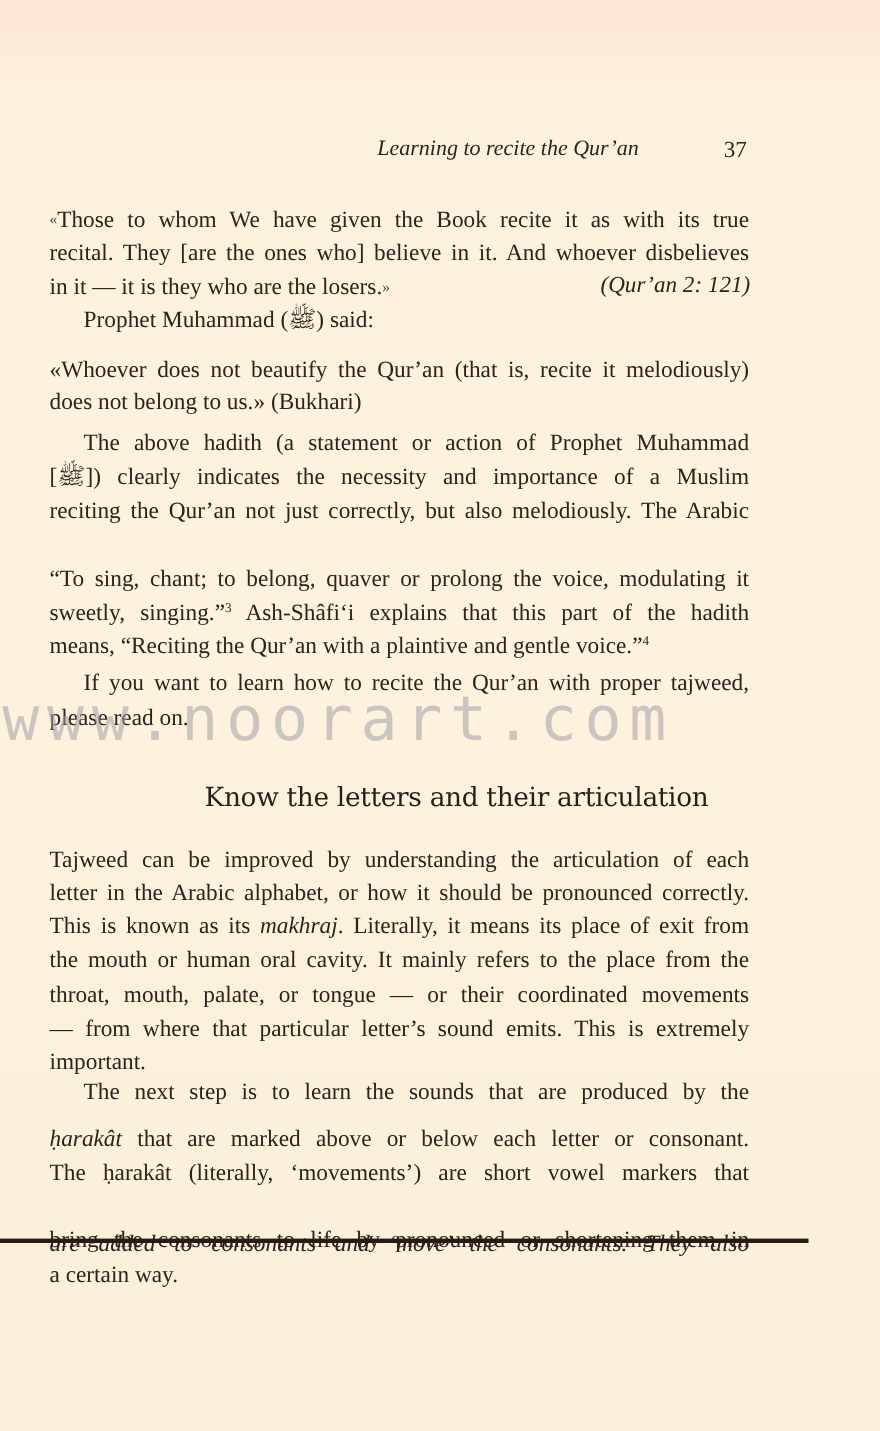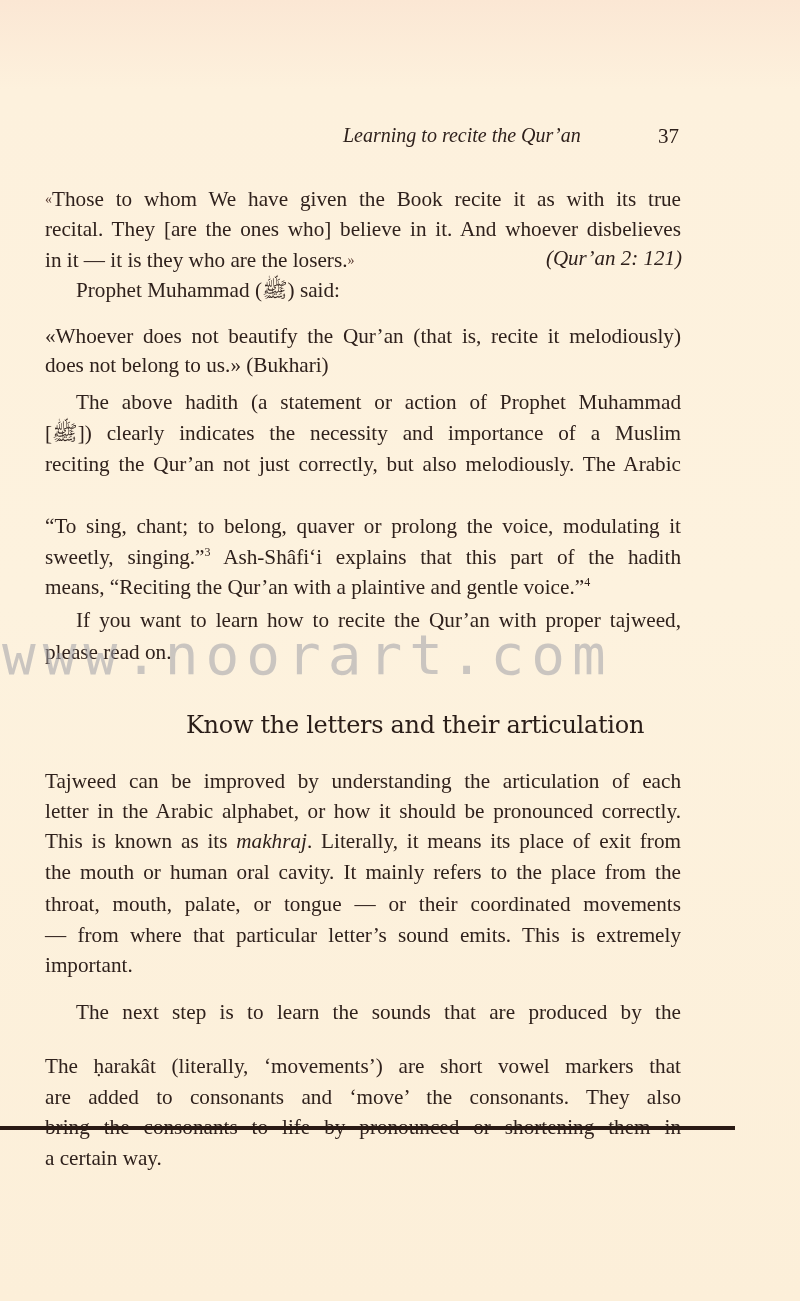--- a/index.html
+++ b/index.html
@@ -65,20 +65,21 @@
   <div class="heading">Know the letters and their articulation</div>
 
   <div class="line" style="top:767px;">Tajweed can be improved by understanding the articulation of each</div>
   <div class="line" style="top:797px;">letter in the Arabic alphabet, or how it should be pronounced correctly.</div>
   <div class="line" style="top:827px;"><span>This is known as its </span><i>makhraj</i><span>. Literally, it means its place of exit from</span></div>
   <div class="line" style="top:858px;">the mouth or human oral cavity. It mainly refers to the place from the</div>
   <div class="line" style="top:890px;">throat, mouth, palate, or tongue — or their coordinated movements</div>
   <div class="line" style="top:921px;">— from where that particular letter’s sound emits. This is extremely</div>
   <div class="line last" style="top:951px;">important.</div>
 
-  <div class="line indent" style="top:998px;">The next step is to learn the sounds that are produced by the</div>
+  <div class="line indent" style="top:978px;">The next step is to learn the sounds that are produced by the</div>
+  <div class="line" style="top:1021px;"><i>ḥarakât</i><span> that are marked above or below each letter or consonant.</span></div>
   <div class="line" style="top:1052px;">The ḥarakât (literally, ‘movements’) are short vowel markers that</div>
-  <div class="line" style="top:1083px;">are added to consonants and ‘move’ the consonants. They also</div>
+  <div class="line" style="top:1116px;font-style:italic;">are added to consonants and ‘move’ the consonants. They also</div>
   <div class="line" style="top:1113px;">bring the consonants to life by pronounced or shortening them in</div>
   <div class="line last" style="top:1144px;">a certain way.</div>
 
   <div class="bottom-band"></div>
 </div>
 
 </body></html>

